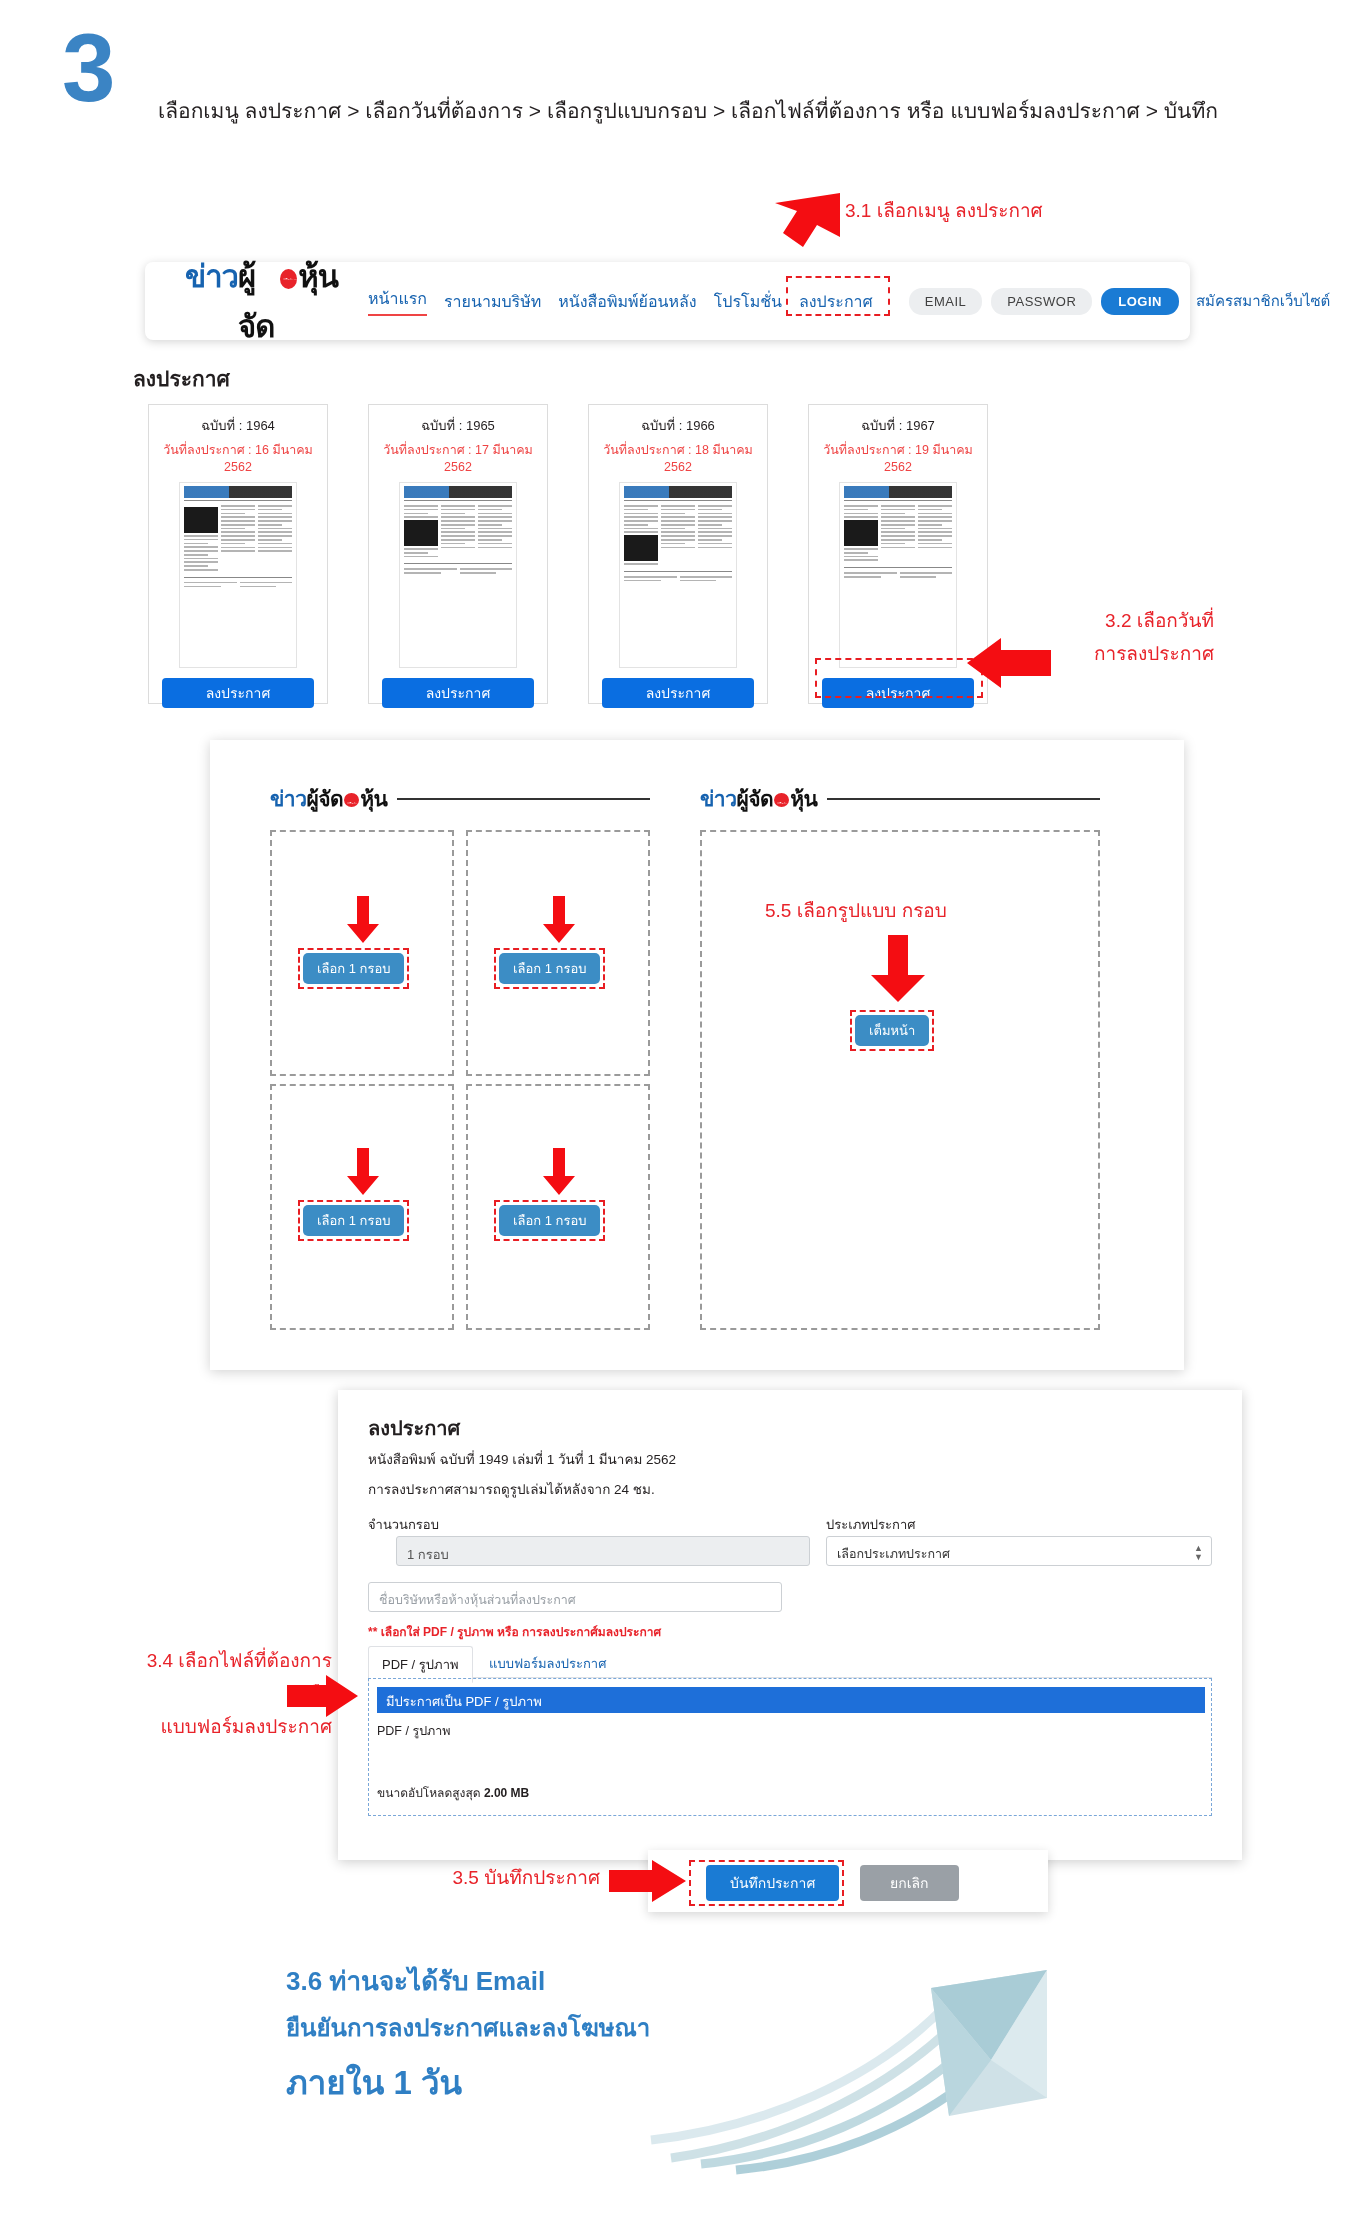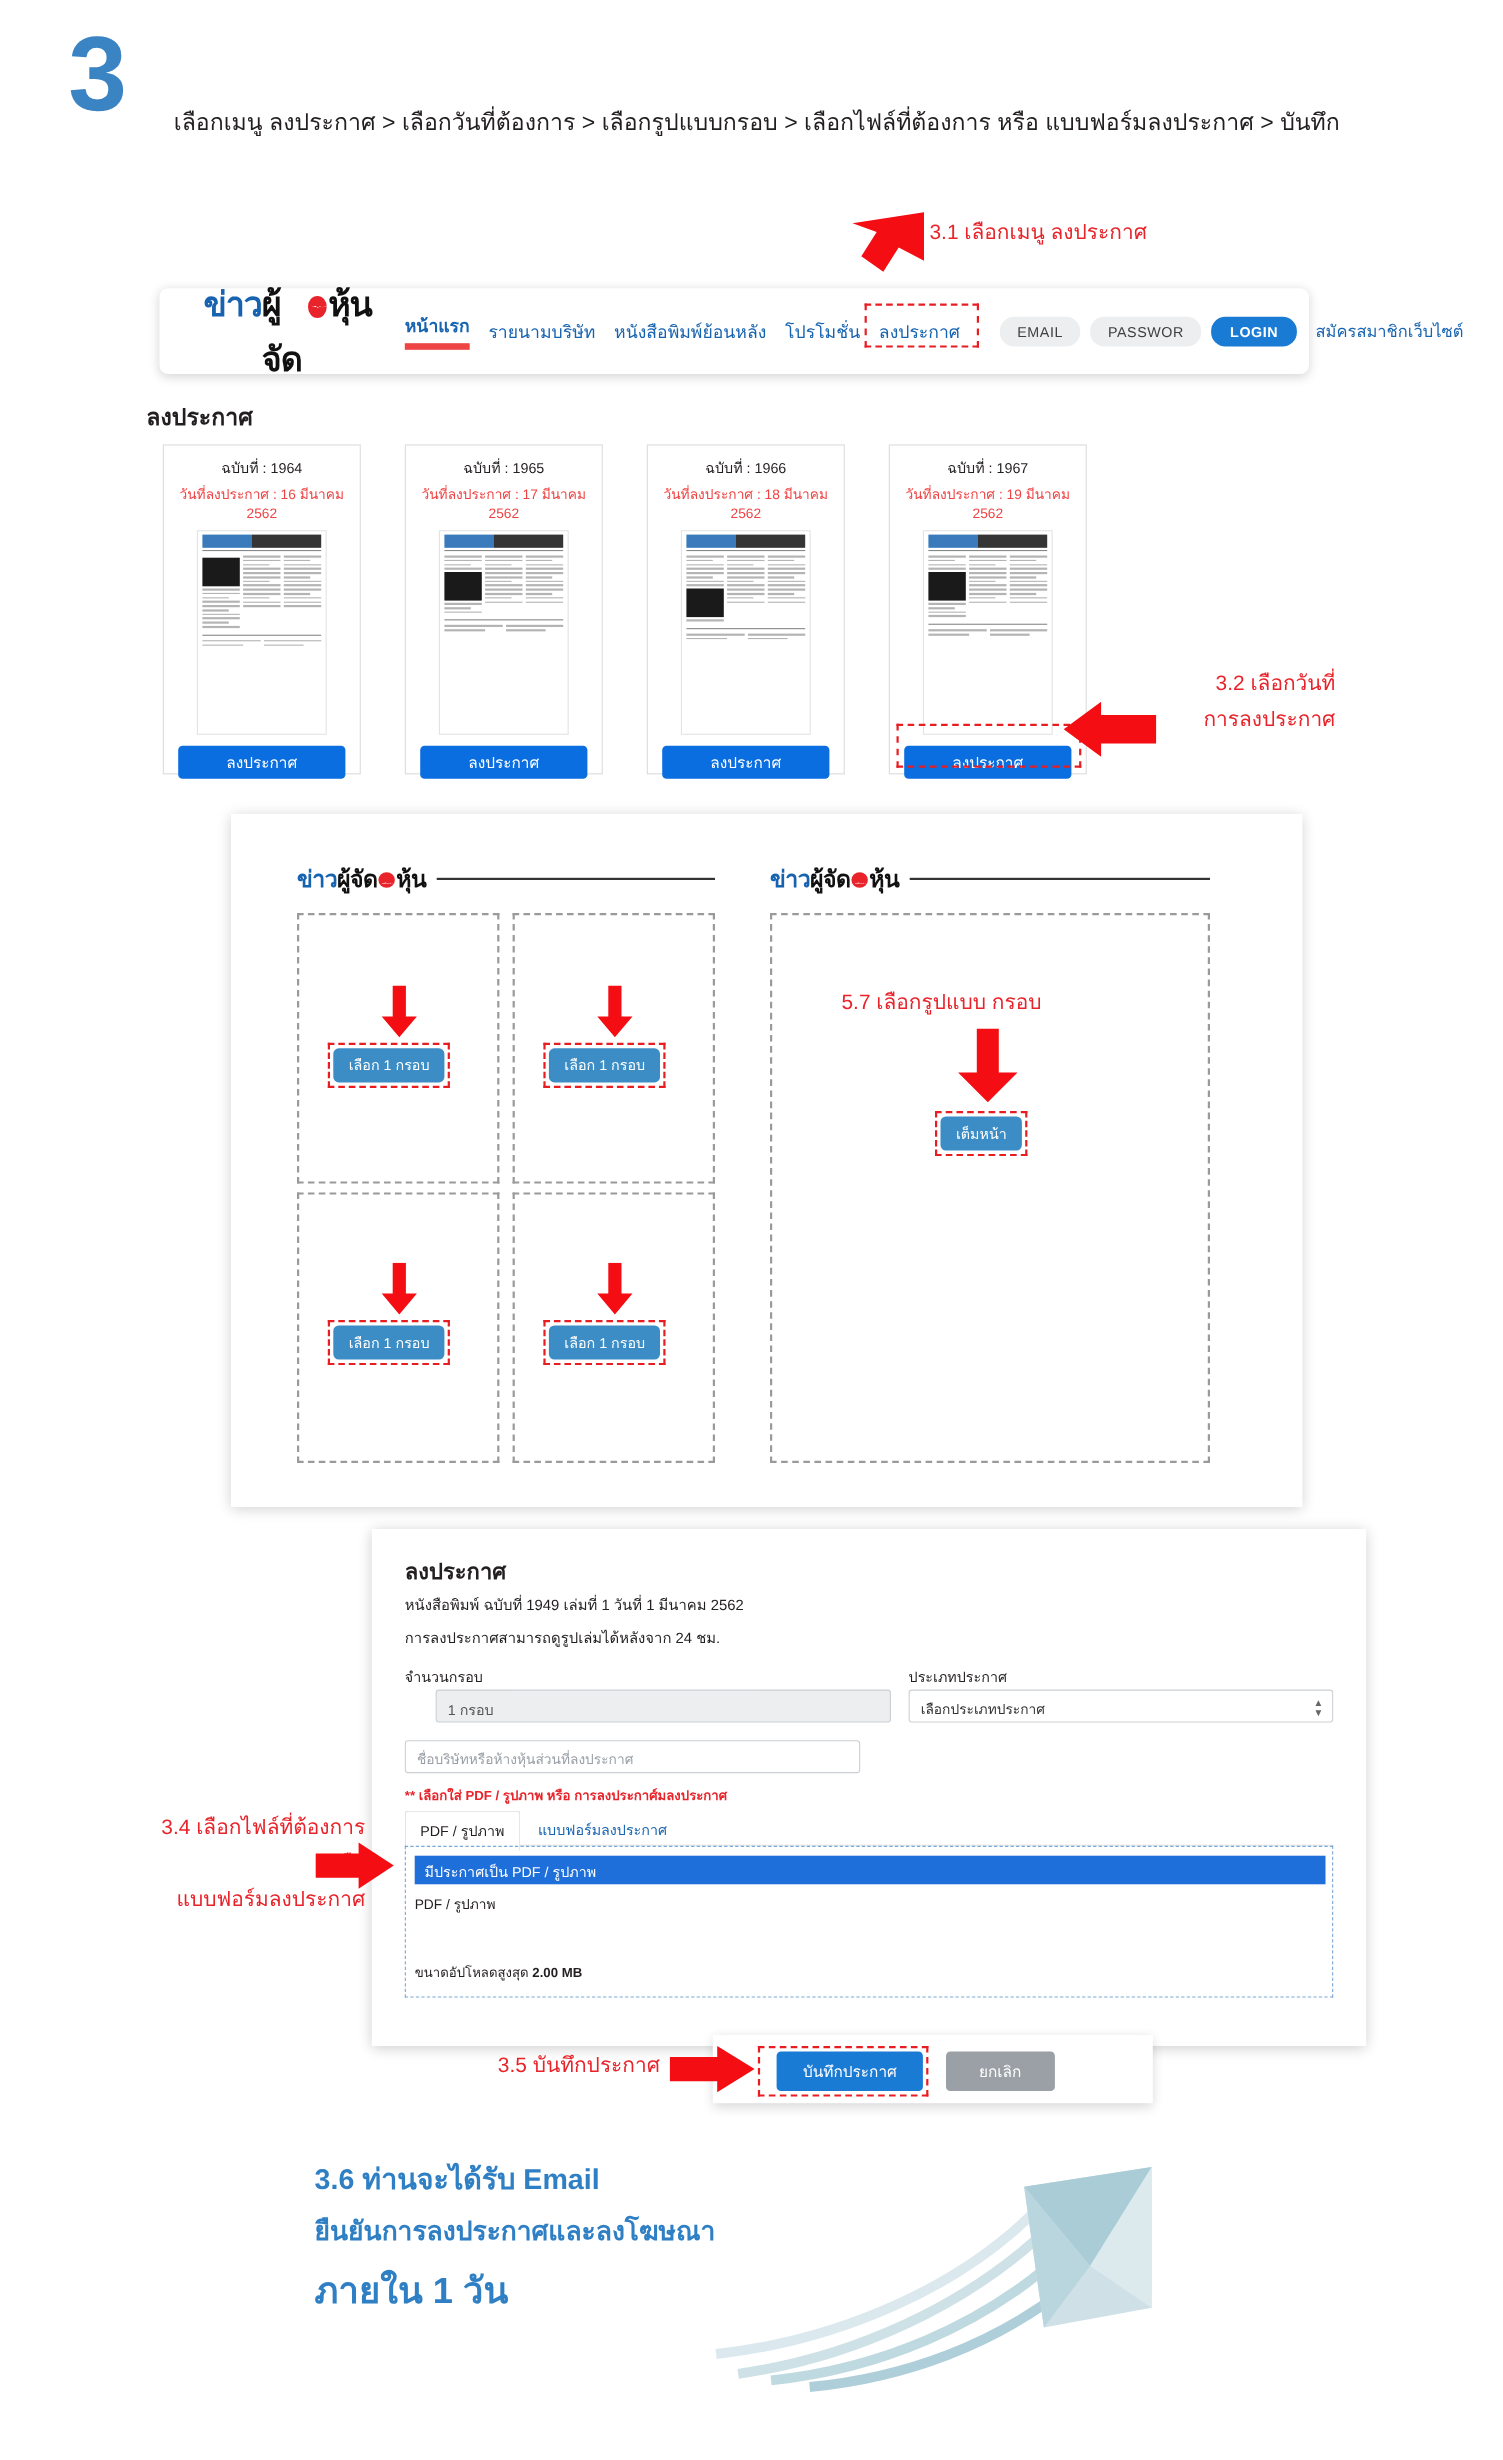--- a/index.html
+++ b/index.html
@@ -38,21 +38,21 @@
   .brand-dot {
     display:inline-block; width:22px; height:20px; background:#e8232a;
     border-radius:50%; margin:0 1px; position:relative; top:2px;
   }
   .brand-dot::after{
     content:""; position:absolute; left:3px; top:9px; width:16px; height:2px; background:#fff;
     clip-path: polygon(0 40%,12% 40%,22% 0,34% 100%,46% 20%,58% 70%,70% 45%,100% 45%,100% 60%,0 60%);
   }
   #nav-links { display:flex; align-items:center; gap:17px; margin-left:30px; font-size:16px; color:#1763b0; }
   .nav-link { white-space:nowrap; }
-  #nav-link-home { color:#1763b0; border-bottom:6px solid #ef4444; padding-bottom:3px;font-weight:bold; }
+  #nav-link-home { color:#1763b0; border-bottom:2px solid #ef4444; padding-bottom:3px; }
   #nav-link-post { color:#1763b0; }
   #nav-divider { width:3px; height:32px; background:#1e7ec8; margin-left:18px; }
   #nav-auth { display:flex; align-items:center; gap:9px; margin-left:18px; }
   .auth-pill {
     background:#eceef0; color:#404040; font-size:13px; border-radius:13px;
     padding:6px 16px; letter-spacing:.5px; white-space:nowrap;
   }
   #login-btn {
     background:#1a7bd4; color:#fff; font-size:13px; font-weight:bold;
     border-radius:13px; padding:6px 17px; letter-spacing:.5px;
@@ -532,21 +532,21 @@
 
   <svg class="abs" style="left:332px; top:408px;" width="34" height="48">
     <polygon points="11,0 23,0 23,28 33,28 17,47 1,28 11,28" fill="#f40d12"></polygon>
   </svg>
   <div class="sel-wrap" style="left:284px; top:460px;">
     <div class="sel-btn">เลือก 1 กรอบ</div>
   </div>
 
   <div class="cell" style="left:490px; top:90px; width:400px; height:500px;"></div>
 
-  <div class="anno abs" style="left:555px; top:155px; font-size:19px;">5.7 เลือกรูปแบบ กรอบ</div>
+  <div class="anno abs" style="left:555px; top:155px; font-size:19px;">5.5 เลือกรูปแบบ กรอบ</div>
   <svg class="abs" style="left:660px; top:195px;" width="56" height="68">
     <polygon points="18,0 38,0 38,40 55,40 28,67 1,40 18,40" fill="#f40d12"></polygon>
   </svg>
   <div class="sel-wrap" style="left:640px; top:270px;">
     <div class="sel-btn">เต็มหน้า</div>
   </div>
 </div>
 
 <div class="abs" id="form-panel">
   <div id="form-title">ลงประกาศ</div>

